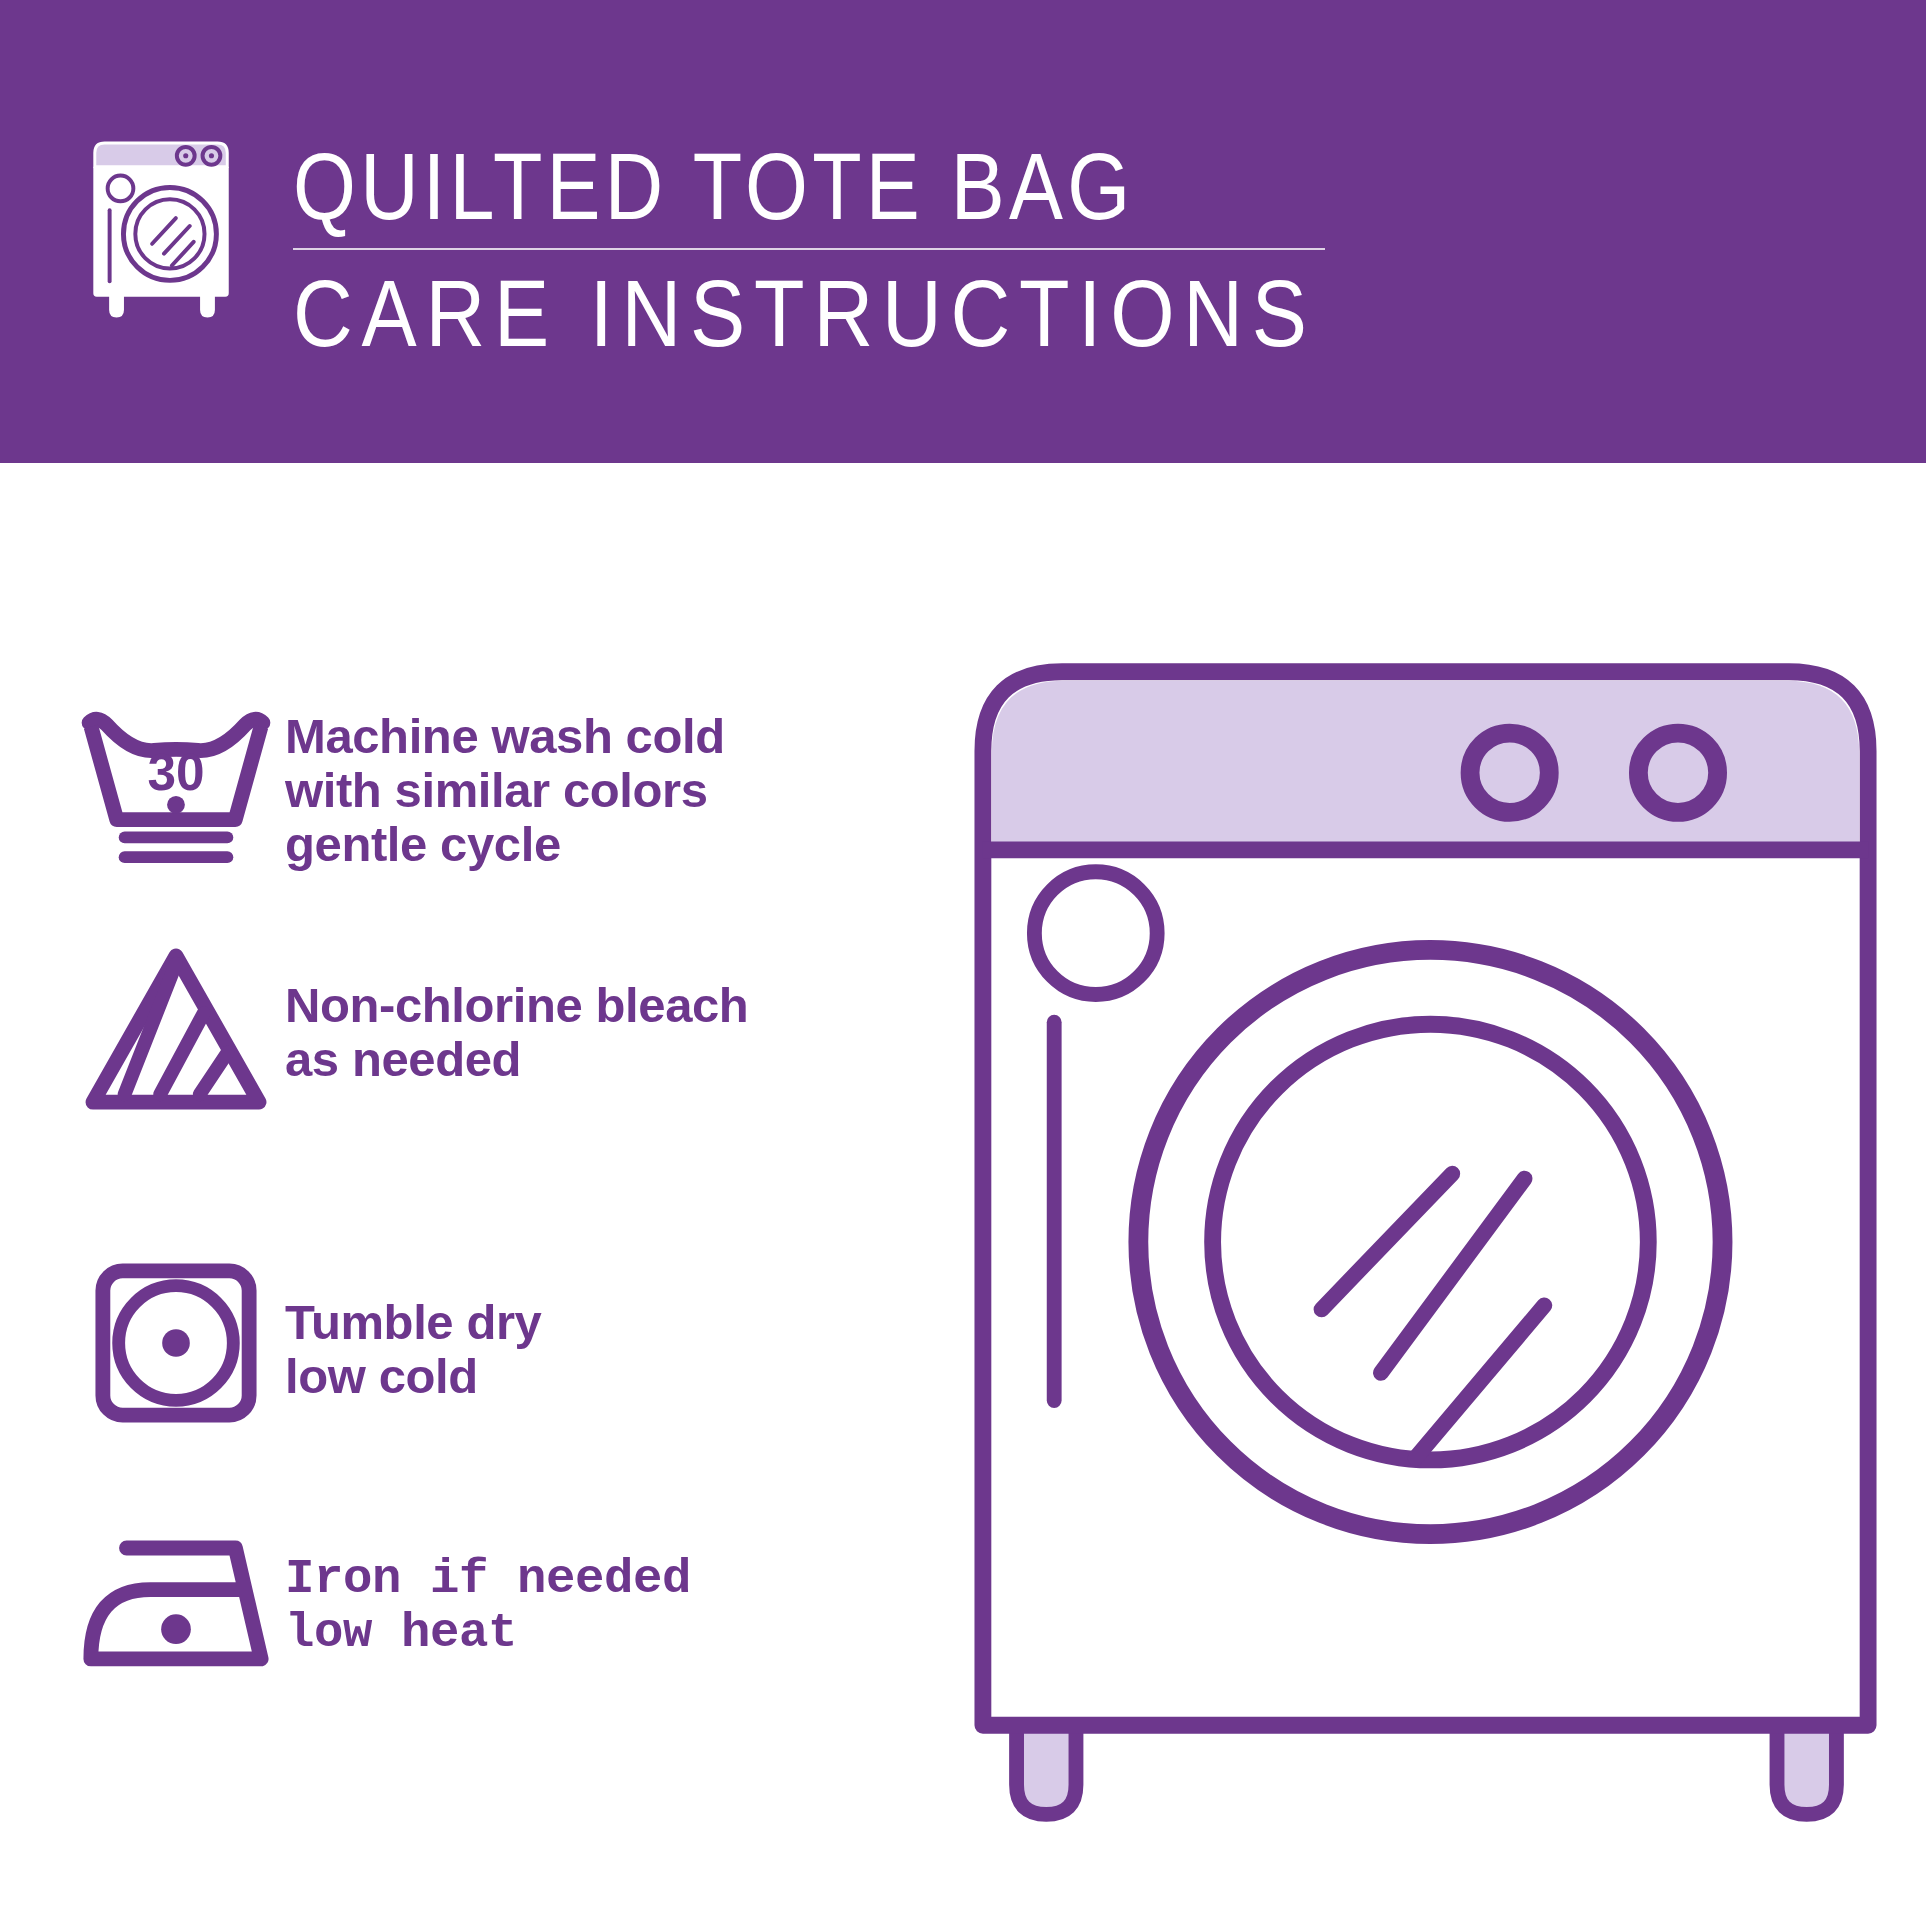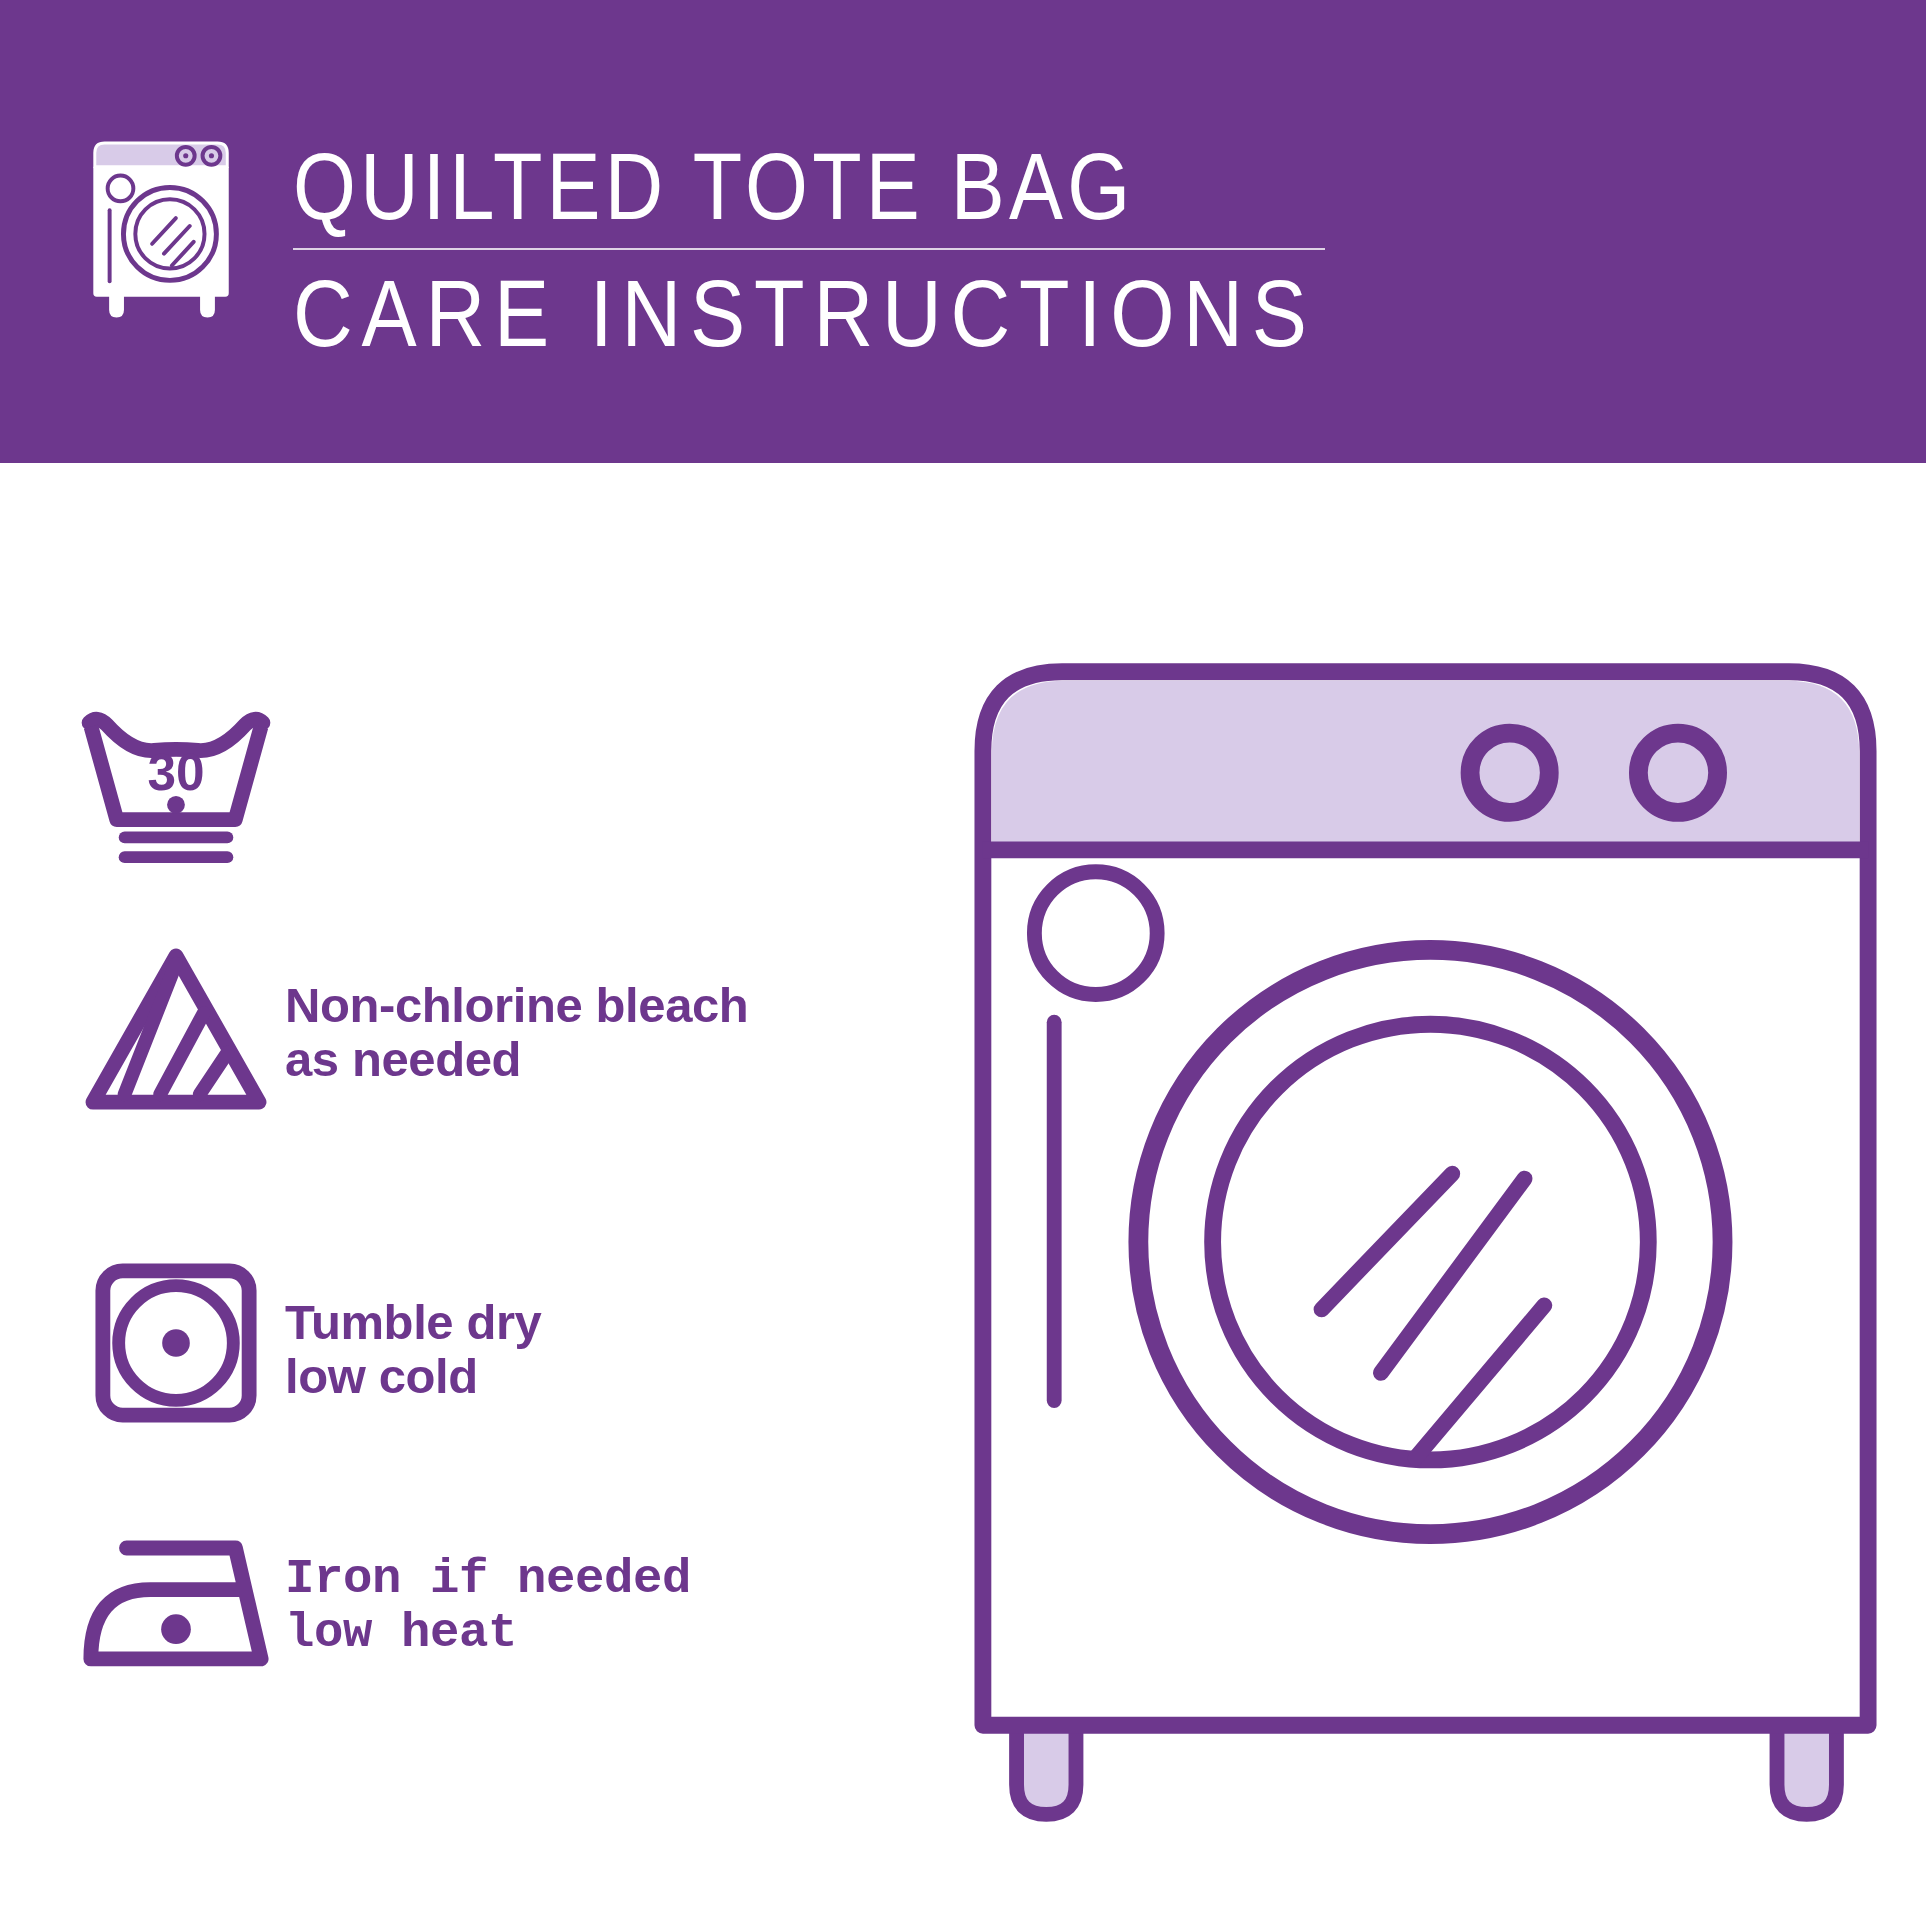--- a/index.html
+++ b/index.html
@@ -169,20 +169,23 @@
       <div class="care-symbol">
         <svg viewBox="0 0 200 165" width="198" height="163" xmlns="http://www.w3.org/2000/svg">
           <path d="M12 18 Q20 10 30 20 Q55 48 78 46 Q100 44 122 46 Q145 48 170 20 Q180 10 188 18" fill="none" stroke="#6d378d" stroke-width="15" stroke-linecap="round" stroke-linejoin="round"></path>
           <path d="M14 22 L40 116 L160 116 L186 22" fill="none" stroke="#6d378d" stroke-width="15" stroke-linejoin="round"></path>
           <text x="100" y="86" text-anchor="middle" font-family="Liberation Sans, sans-serif" font-size="52" font-weight="700" fill="#6d378d">30</text>
           <circle cx="100" cy="101" r="9" fill="#6d378d"></circle>
           <rect x="42" y="128" width="116" height="12" rx="6" fill="#6d378d"></rect>
           <rect x="42" y="148" width="116" height="12" rx="6" fill="#6d378d"></rect>
         </svg>
       </div>
+      <div class="care-text">Machine wash cold
+with similar colors
+gentle cycle</div>
     </div>
 
     <div class="care-row" style="top:277px;">
       <div class="care-symbol">
         <svg viewBox="0 0 200 175" width="198" height="173" xmlns="http://www.w3.org/2000/svg">
           <path d="M100 14 L184 162 L16 162 Z" fill="none" stroke="#6d378d" stroke-width="15" stroke-linejoin="round"></path>
           <line x1="100" y1="22" x2="48" y2="154" stroke="#6d378d" stroke-width="14" stroke-linecap="round"></line>
           <line x1="128" y1="72" x2="84" y2="154" stroke="#6d378d" stroke-width="14" stroke-linecap="round"></line>
           <line x1="152" y1="112" x2="124" y2="154" stroke="#6d378d" stroke-width="14" stroke-linecap="round"></line>
         </svg>

